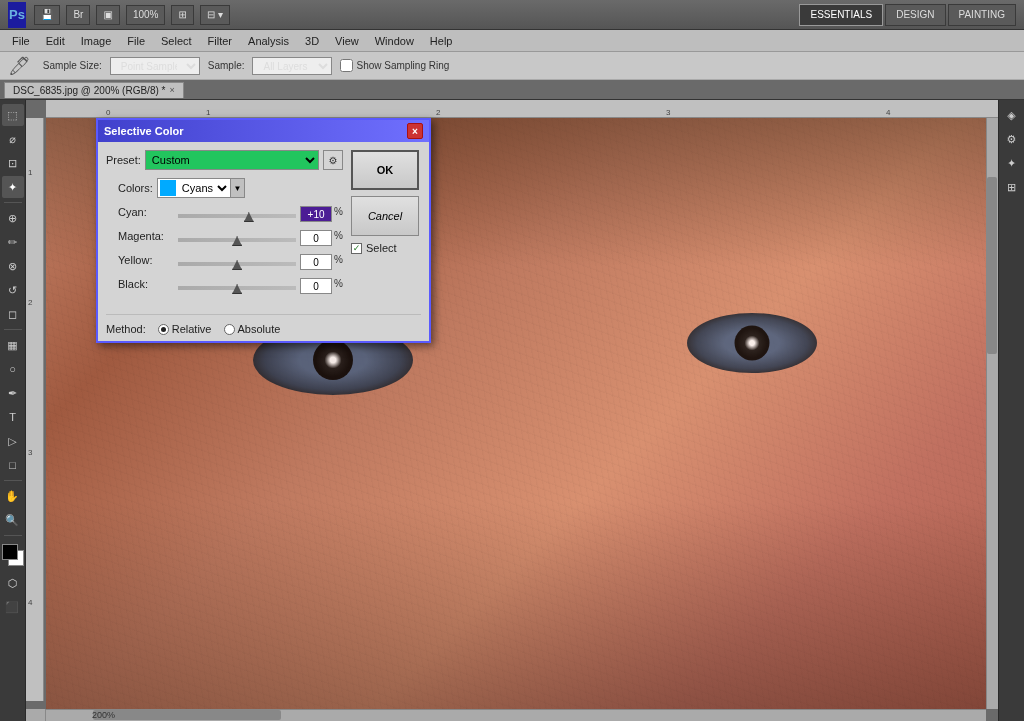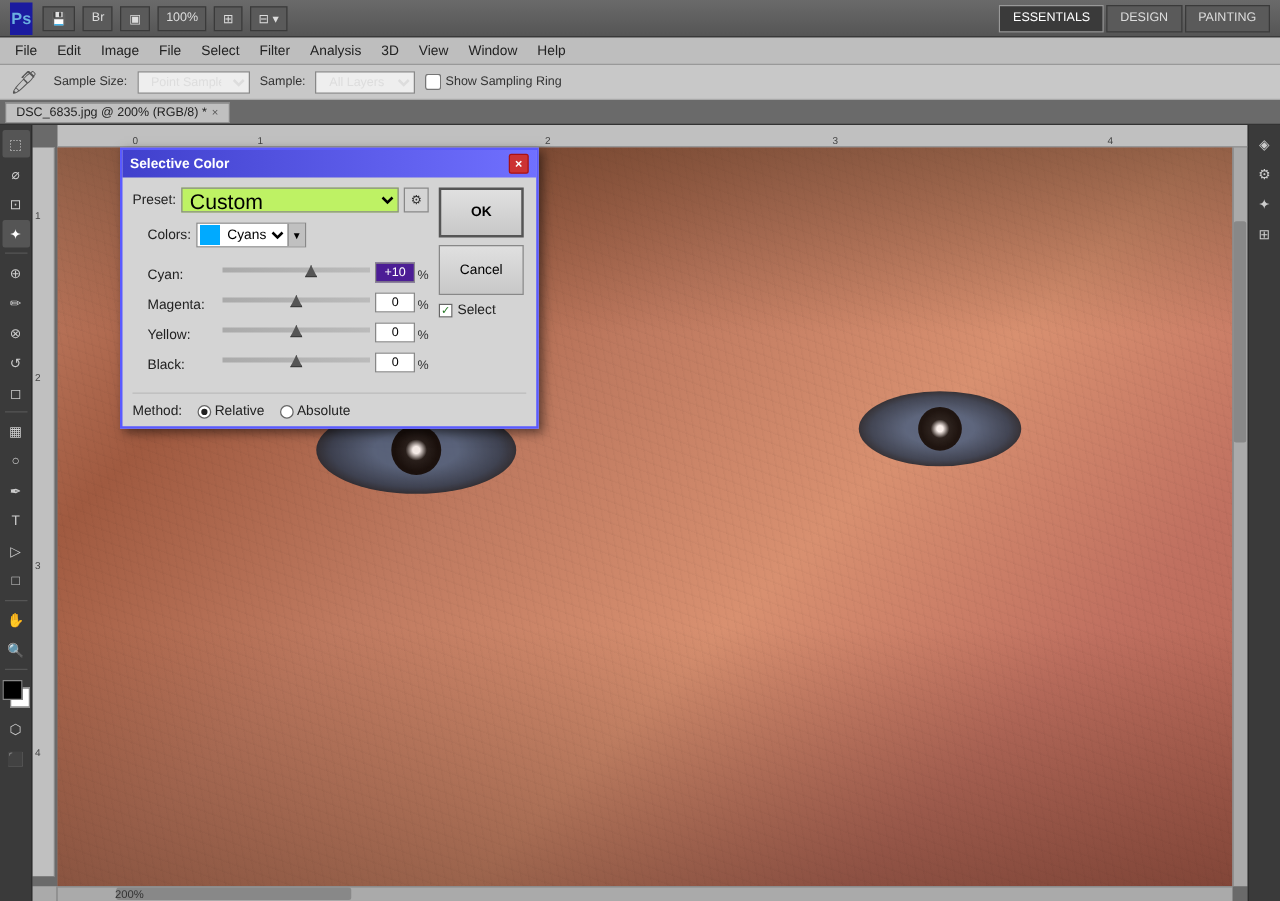--- a/index.html
+++ b/index.html
@@ -305,23 +305,23 @@
     .preset-row {
       display: flex;
       align-items: center;
       margin-bottom: 8px;
       gap: 4px;
     }
     .preset-label { font-size: 11px; color: #222; }
     .preset-select {
       flex: 1;
       height: 20px;
-      font-size: 17px;
+      font-size: 11px;
       border: 1px solid #888;
-      background: #bef264;
+      background: #22c55e;
       padding: 0 2px;
     }
     .preset-icon-btn {
       width: 20px; height: 20px;
       border: 1px solid #888;
       background: #d4d4d4;
       display: flex; align-items: center; justify-content: center;
       font-size: 10px; cursor: pointer; color: #333;
     }
     .colors-row {
@@ -354,21 +354,21 @@
       width: 14px; height: 18px;
       background: #c0c0c0;
       border-left: 1px solid #888;
       display: flex; align-items: center; justify-content: center;
       font-size: 8px; cursor: pointer;
     }
 
     
     .slider-row {
       display: flex;
-      align-items: flex-end;
+      align-items: flex-start;
       margin-bottom: 4px;
       padding-left: 12px;
     }
     .slider-label {
       width: 60px;
       font-size: 11px;
       color: #222;
     }
     .slider-track-wrap {
       flex: 1;
@@ -451,20 +451,21 @@
       cursor: pointer;
       display: flex; align-items: center; justify-content: center;
     }
     .dialog-btn.ok {
       background: linear-gradient(to bottom, #e0e0e0, #c8c8c8);
       font-weight: bold;
       border: 2px solid #555;
     }
     .dialog-btn.cancel {
       background: linear-gradient(to bottom, #e0e0e0, #c8c8c8);
+      font-style: italic;
     }
     .preview-row {
       display: flex; align-items: center; gap: 4px;
     }
     .preview-check {
       width: 11px; height: 11px;
       border: 1px solid #666;
       background: #fff;
       display: flex; align-items: center; justify-content: center;
       color: #2a7a2a;

